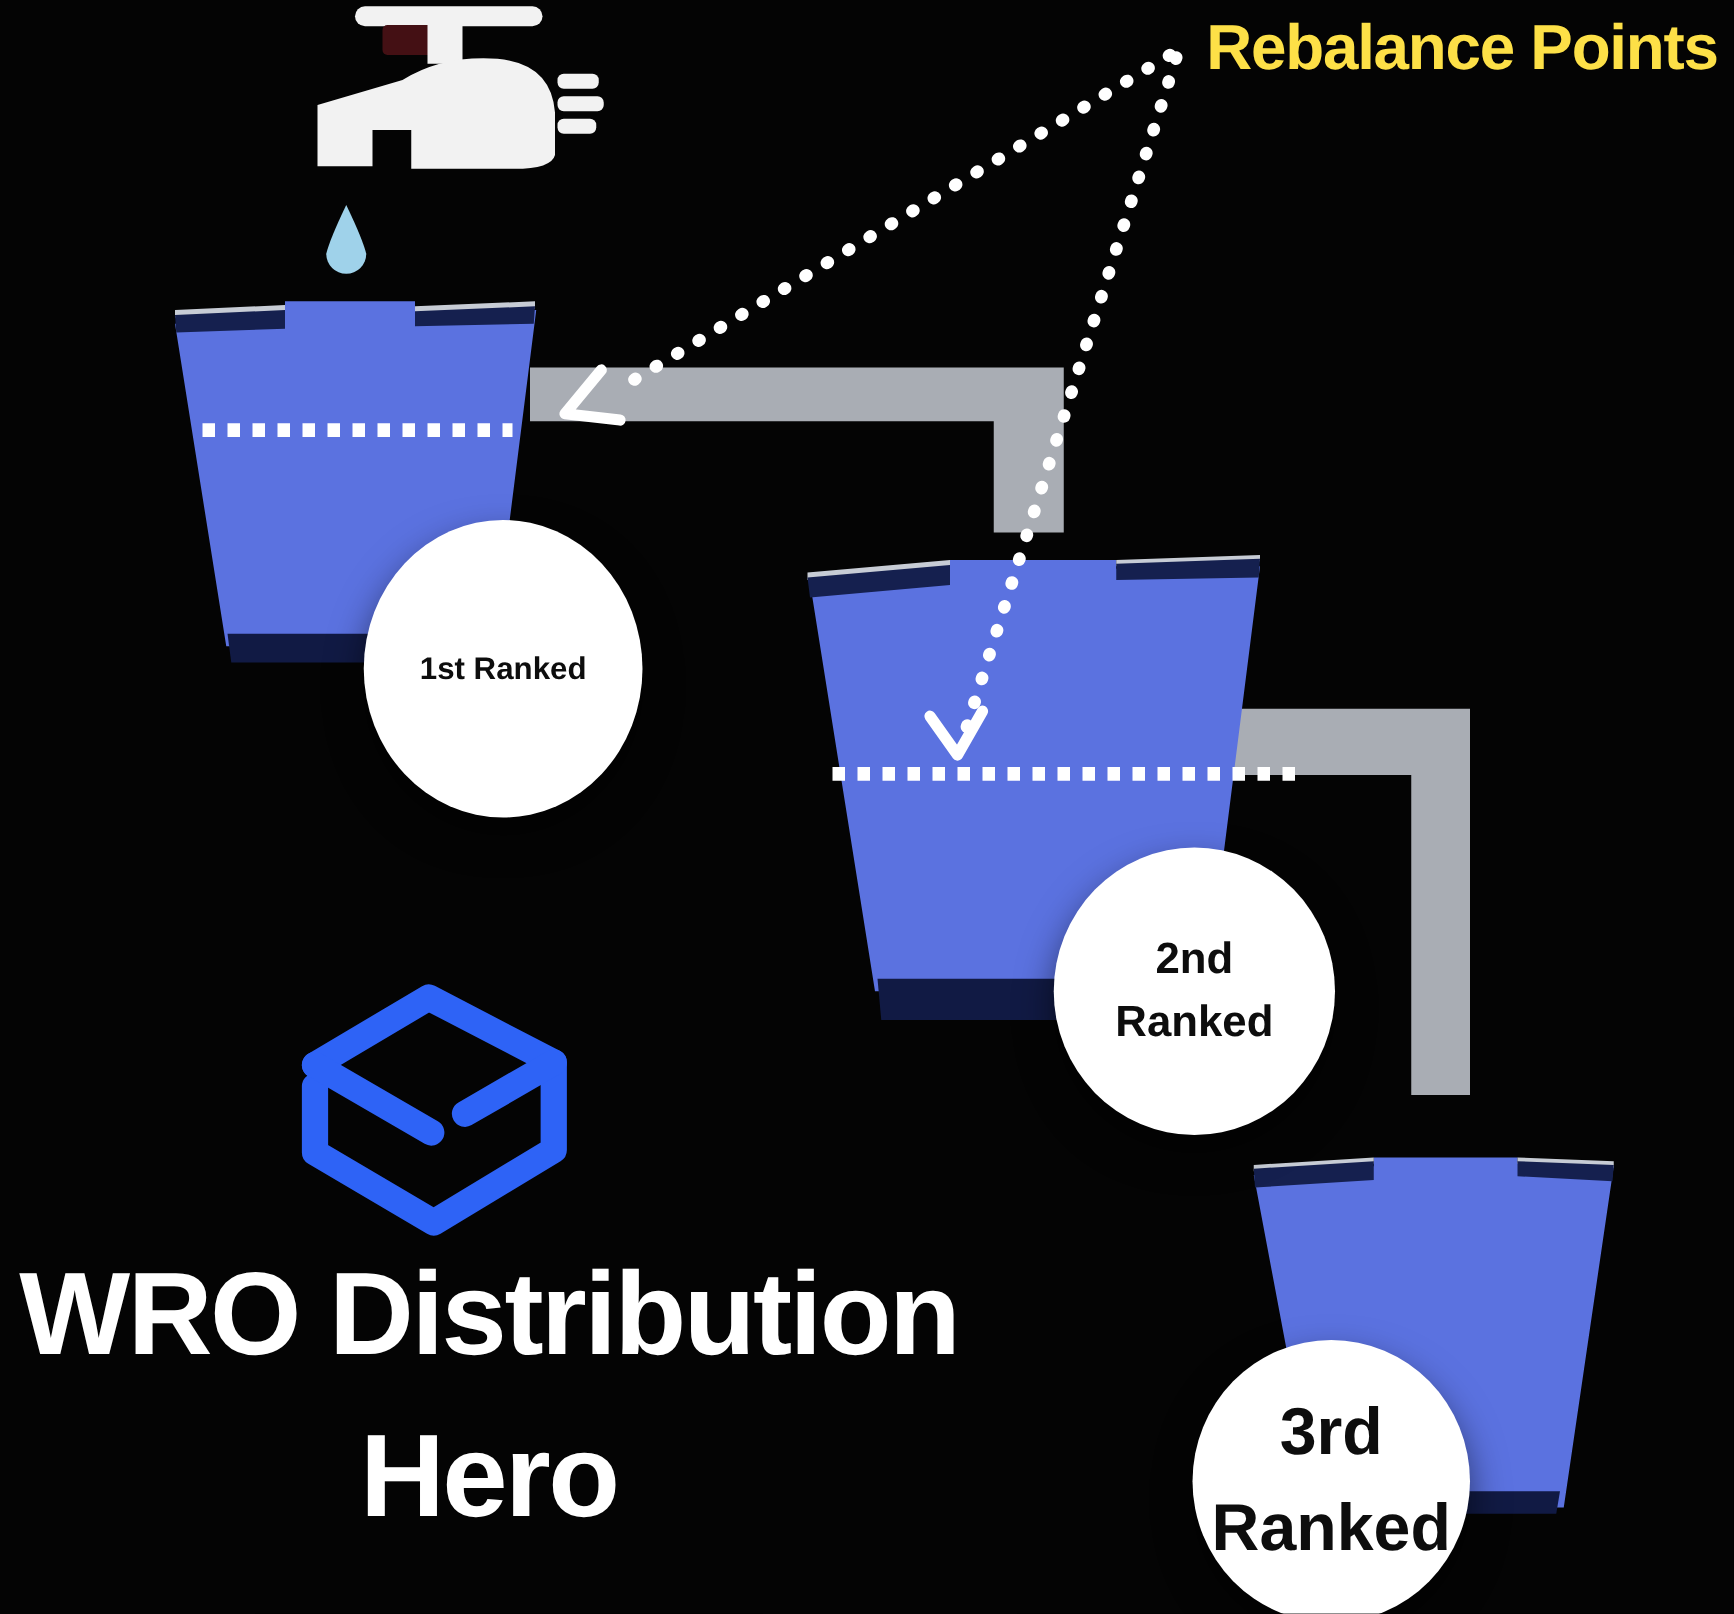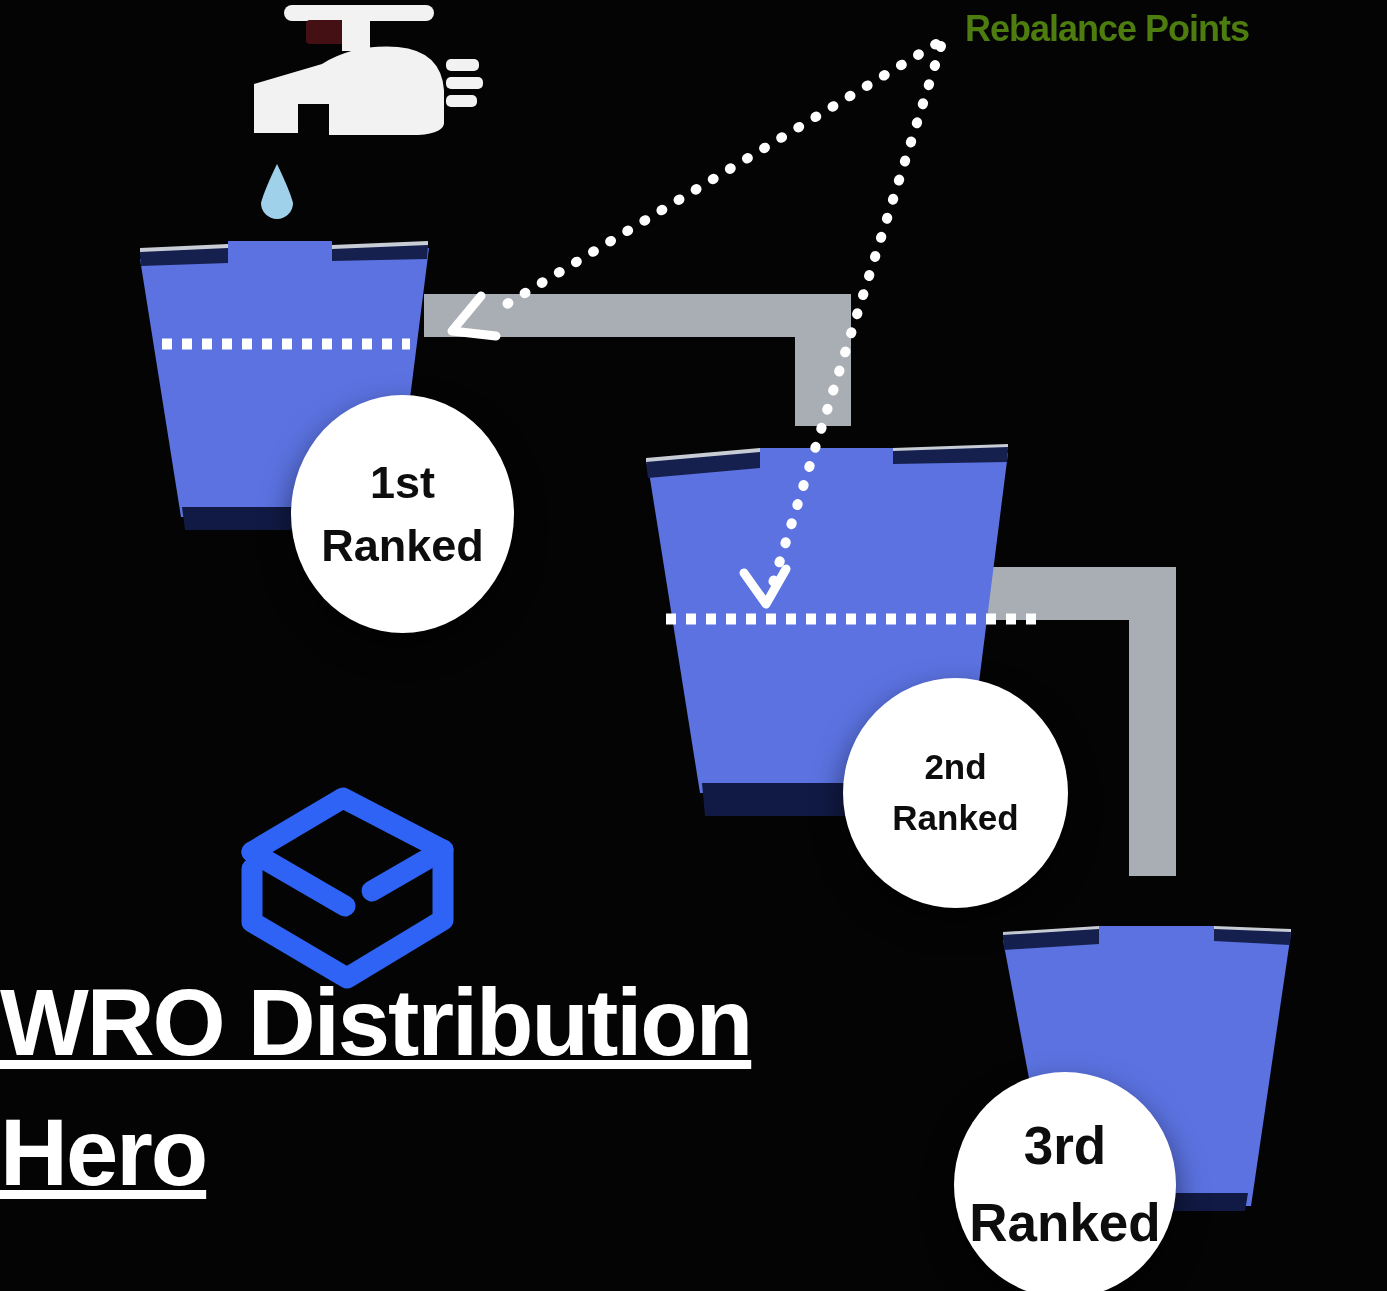--- a/index.html
+++ b/index.html
@@ -24,45 +24,44 @@
     flex-direction: column;
     align-items: center;
     justify-content: center;
     text-align: center;
     color: #0d0d0d;
     font-weight: 700;
     box-shadow: 0 14px 30px rgba(0,0,0,0.55);
     z-index: 5;
   }
   .label-circle span { display: block; }
-  .circle-1 { left: 291px; top: 395px; width: 223px; height: 238px; font-size: 45px; line-height: 1.40; }
+  .circle-1 { left: 291px; top: 416px; width: 223px; height: 238px; font-size: 25px; line-height: 1.40; }
   .circle-2 { left: 843px; top: 678px; width: 225px; height: 230px; font-size: 35px; line-height: 1.45; }
   .circle-3 { left: 954px; top: 1072px; width: 222px; height: 226px; font-size: 53px; line-height: 1.45; }
   .rebalance-label {
     position: absolute;
     left: 965px; top: 8px;
-    color: #4d7c0f;
-    font-size: 36px;
+    color: #fde047;
+    font-size: 51px;
     font-weight: 700;
     letter-spacing: -1px;
     white-space: nowrap;
     z-index: 6;
   }
   .main-title {
     position: absolute;
-    left: 0; top: 958px;
+    left: 0; top: 986px;
     width: 782px;
-    text-align: left;
+    text-align: center;
     color: #ffffff;
     font-size: 94px;
     font-weight: 700;
     letter-spacing: -2px;
     line-height: 1.38;
     z-index: 6;
-    text-decoration: underline;
   }
 </style>
 </head>
 <body>
 
 <div class="canvas">
 
   <svg class="gfx" viewBox="0 0 1387 1291">
 
     <polygon fill="#a9adb4" points="424,294 851,294 851,426 795,426 795,337 424,337"></polygon>

